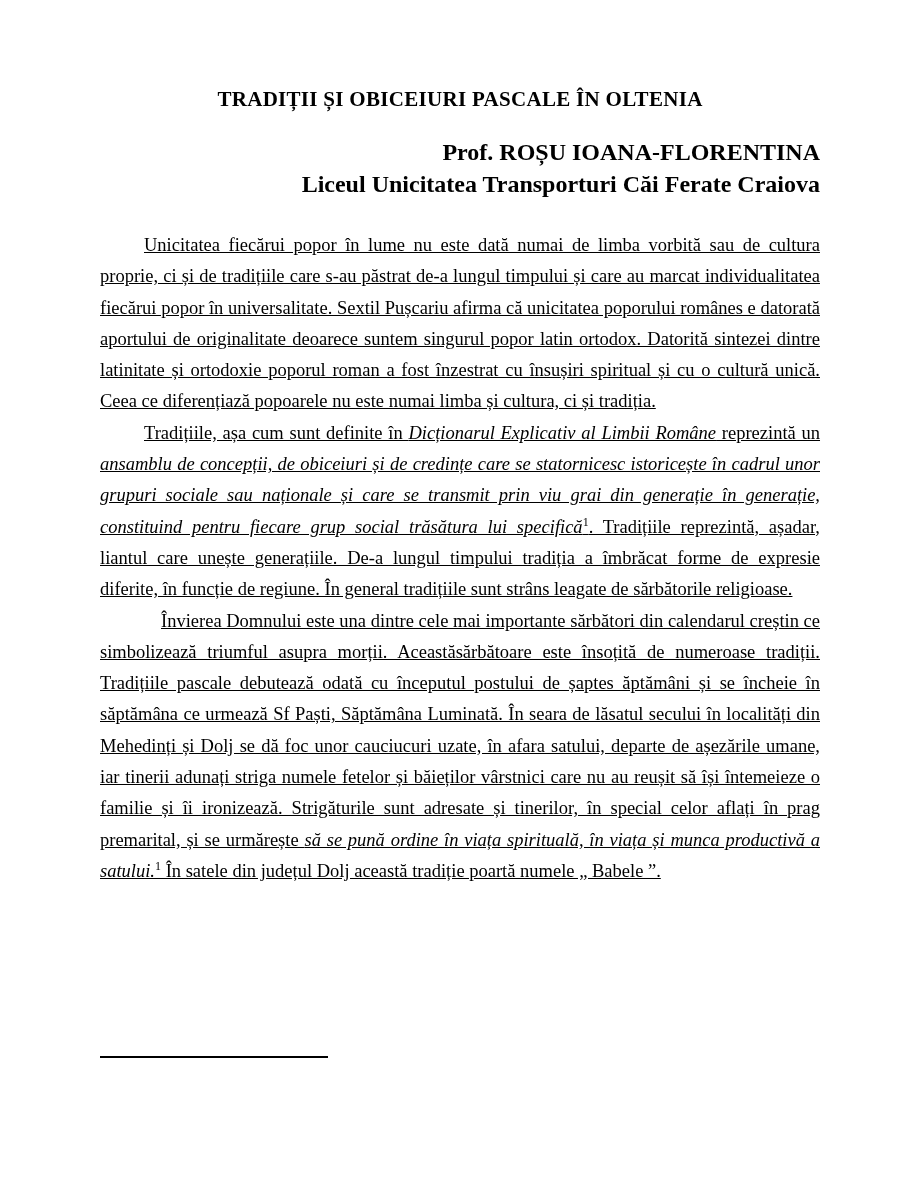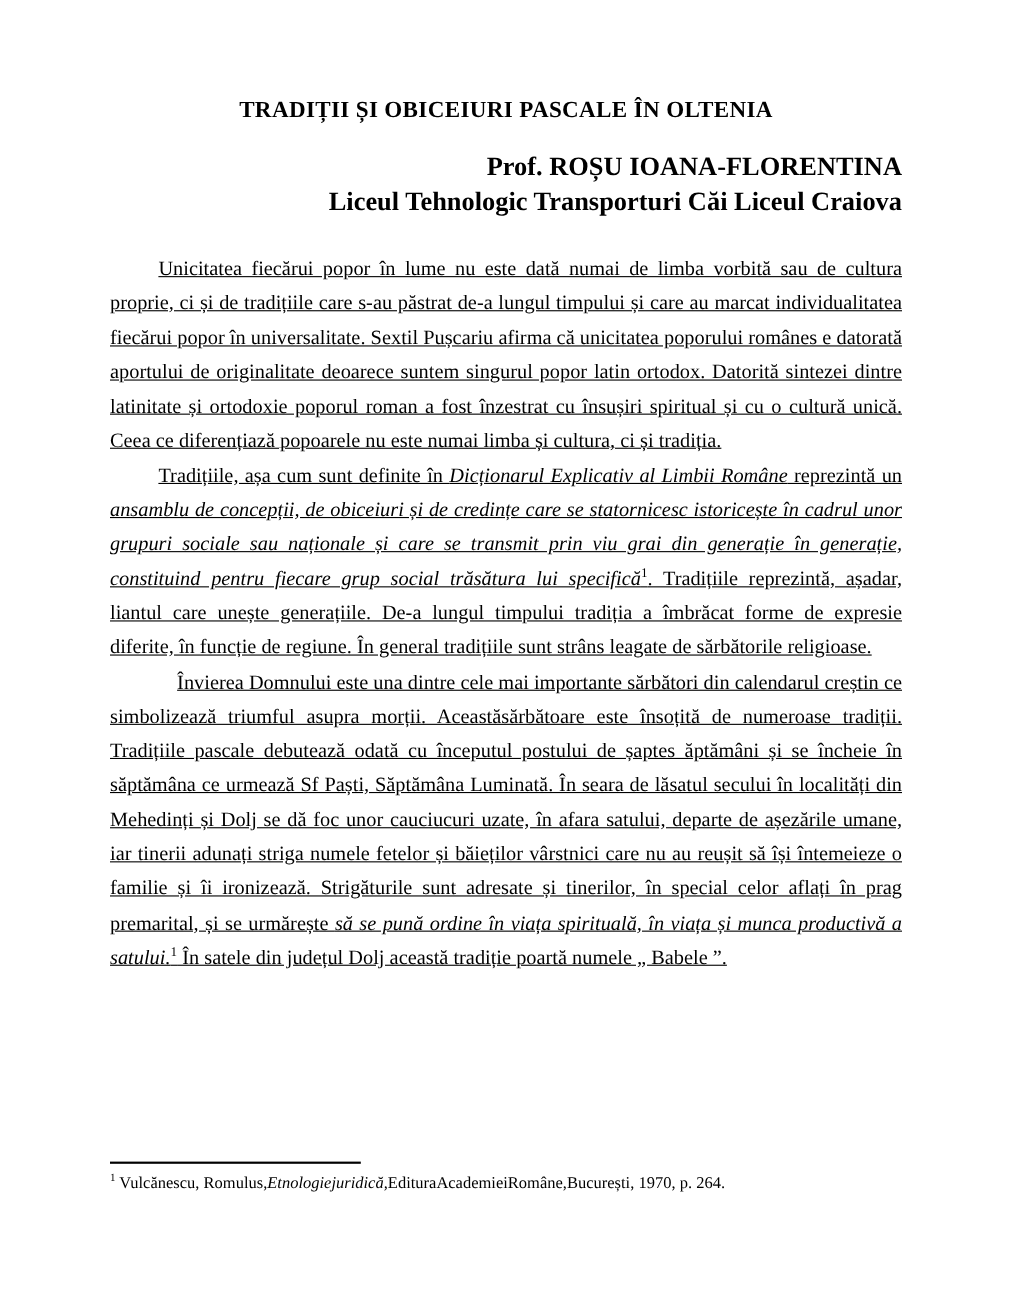--- a/index.html
+++ b/index.html
@@ -78,27 +78,26 @@
 </style>
 </head>
 <body>
 
 <div class="page">
 
   <h1 class="doc-title">TRADIȚII ȘI OBICEIURI PASCALE ÎN OLTENIA</h1>
 
   <div class="byline">
     <p>Prof. ROȘU IOANA-FLORENTINA</p>
-    <p>Liceul Tehnologic Transporturi Căi Liceul Craiova</p>
+    <p>Liceul Unicitatea Transporturi Căi Ferate Craiova</p>
   </div>
 
   <div class="body-text">
       <p class="para"><span>Unicitatea fiecărui popor în lume nu este dată numai de limba vorbită sau de cultura proprie, ci și de tradițiile care s-au păstrat de-a lungul timpului și care au marcat individualitatea fiecărui popor în universalitate. Sextil Pușcariu afirma că unicitatea poporului românes e datorată aportului de originalitate deoarece suntem singurul popor latin ortodox. Datorită sintezei dintre latinitate și ortodoxie poporul roman a fost înzestrat cu însușiri spiritual și cu o cultură unică. Ceea ce diferențiază popoarele nu este numai limba și cultura, ci și tradiția.</span></p>
       <p class="para"><span>Tradițiile, așa cum sunt definite în </span><span class="it">Dicționarul Explicativ al Limbii Române</span><span> reprezintă un </span><span class="it">ansamblu de concepții, de obiceiuri și de credințe care se statornicesc istoricește în cadrul unor grupuri sociale sau naționale și care se transmit prin viu grai din generație în generație, constituind pentru fiecare grup social trăsătura lui specifică</span><sup>1</sup><span>. Tradițiile reprezintă, așadar, liantul care unește generațiile. De-a lungul timpului tradiția a îmbrăcat forme de expresie diferite, în funcție de regiune. În general tradițiile sunt strâns leagate de sărbătorile religioase.</span></p>
       <p class="para indent-large"><span>Învierea Domnului este una dintre cele mai importante sărbători din calendarul creștin ce simbolizează triumful asupra morții. Aceastăsărbătoare este însoțită de numeroase tradiții. Tradițiile pascale debutează odată cu începutul postului de șaptes ăptămâni și se încheie în săptămâna ce urmează Sf Paști, Săptămâna Luminată. În seara de lăsatul secului în localități din Mehedinți și Dolj se dă foc unor cauciucuri uzate, în afara satului, departe de așezările umane, iar tinerii adunați striga numele fetelor și băieților vârstnici care nu au reușit să își întemeieze o familie și îi ironizează. Strigăturile sunt adresate și tinerilor, în special celor aflați în prag premarital, și se urmărește </span><span class="it">să se pună ordine în viața spirituală, în viața și munca productivă a satului.</span><sup>1</sup><span> În satele din județul Dolj această tradiție poartă numele „ Babele ”.</span></p>
     </div>
 
   <div class="footnote-area">
     <div class="footnote-rule"></div>
-    <p class="footnote"><sup>1</sup><span> Vulcănescu, Romulus,</span><span class="it">Etnologiejuridică,</span><span>EdituraAcademieiRomâne,București, 1970, p. 264.</span></p>
   </div>
 
 </div>
 
 </body></html>

